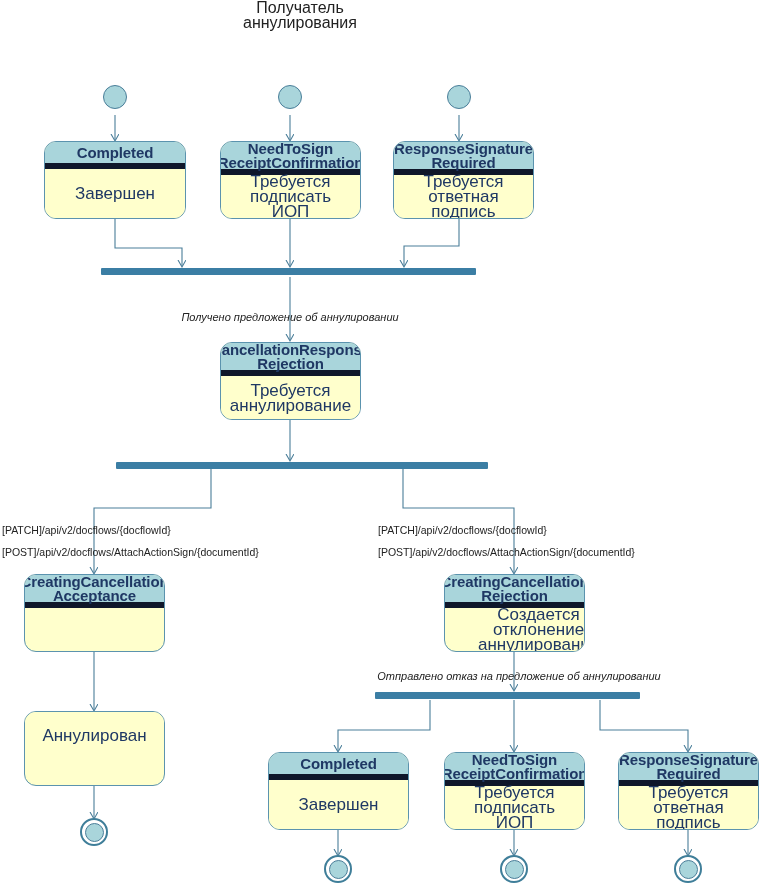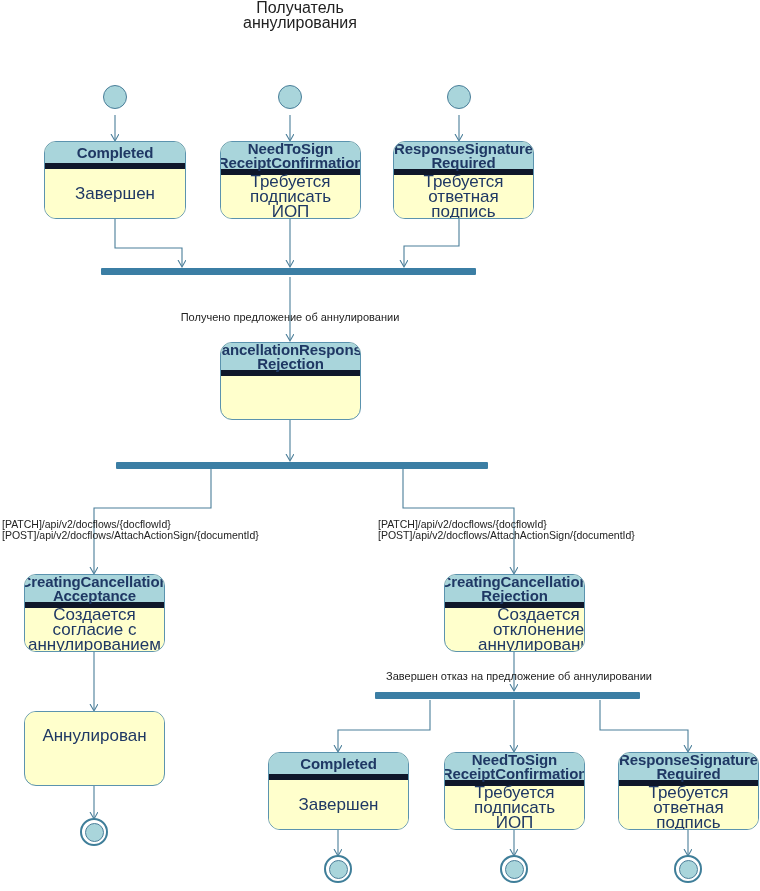--- a/index.html
+++ b/index.html
@@ -120,26 +120,27 @@
   }
 
   
   .edge-label {
     position: absolute;
     color: #222222;
     font-size: 11px;
     line-height: 14px;
     white-space: pre-line;
     text-align: center;
+    font-style: italic;
   }
   .api-label {
     position: absolute;
     color: #222222;
     font-size: 10.5px;
-    line-height: 11px;
+    line-height: 22px;
     white-space: pre-line;
     text-align: left;
   }
 </style>
 </head>
 <body>
 
 <div id="diagram-root">
 
   <svg id="edge-layer" viewBox="0 0 760 891" width="760" height="891" xmlns="http://www.w3.org/2000/svg">
@@ -209,45 +210,45 @@
 подпись</div>
     </div>
 
     <div class="bar-node" style="left:101px; top:268px; width:375px;"></div>
 
     <div class="edge-label" style="left:110px; top:310px; width:360px;">Получено предложение об аннулировании</div>
 
     <div class="state-node" style="left:220px; top:342px; width:141px; height:78px;">
       <div class="state-header" style="height:33px;">CancellationResponse
 Rejection</div>
+      <div class="state-body" style="height:43px;">Требуется
+аннулирование</div>
     </div>
 
     <div class="bar-node" style="left:116px; top:462px; width:372px;"></div>
 
     <div class="api-label" style="left:2px; top:519px; width:340px;">[PATCH]/api/v2/docflows/{docflowId}
 [POST]/api/v2/docflows/AttachActionSign/{documentId}</div>
     <div class="api-label" style="left:378px; top:519px; width:340px;">[PATCH]/api/v2/docflows/{docflowId}
 [POST]/api/v2/docflows/AttachActionSign/{documentId}</div>
 
     <div class="state-node" style="left:24px; top:574px; width:141px; height:78px;">
       <div class="state-header" style="height:33px;">CreatingCancellation
 Acceptance</div>
-      <div class="state-body" style="height:43px;">Создается согласие с
-аннулированием</div>
     </div>
 
     <div class="state-node" style="left:444px; top:574px; width:141px; height:78px;">
       <div class="state-header" style="height:33px;">CreatingCancellation
 Rejection</div>
       <div class="state-body" style="height:43px;margin-left:48px;">Создается отклонение
 аннулирования</div>
     </div>
 
 
-    <div class="edge-label" style="left:374px; top:669px; width:290px;">Завершен отказ на предложение об аннулировании</div>
+    <div class="edge-label" style="left:374px; top:669px; width:290px;">Отправлено отказ на предложение об аннулировании</div>
 
     <div class="state-node" style="left:24px; top:711px; width:141px; height:75px;">
       <div class="state-body" style="height:46px;">Аннулирован</div>
     </div>
 
     <div class="final-node" style="left:80px; top:818px;">
       <div class="final-node-inner"></div>
     </div>
 
     <div class="bar-node" style="left:375px; top:692px; width:265px;"></div>

